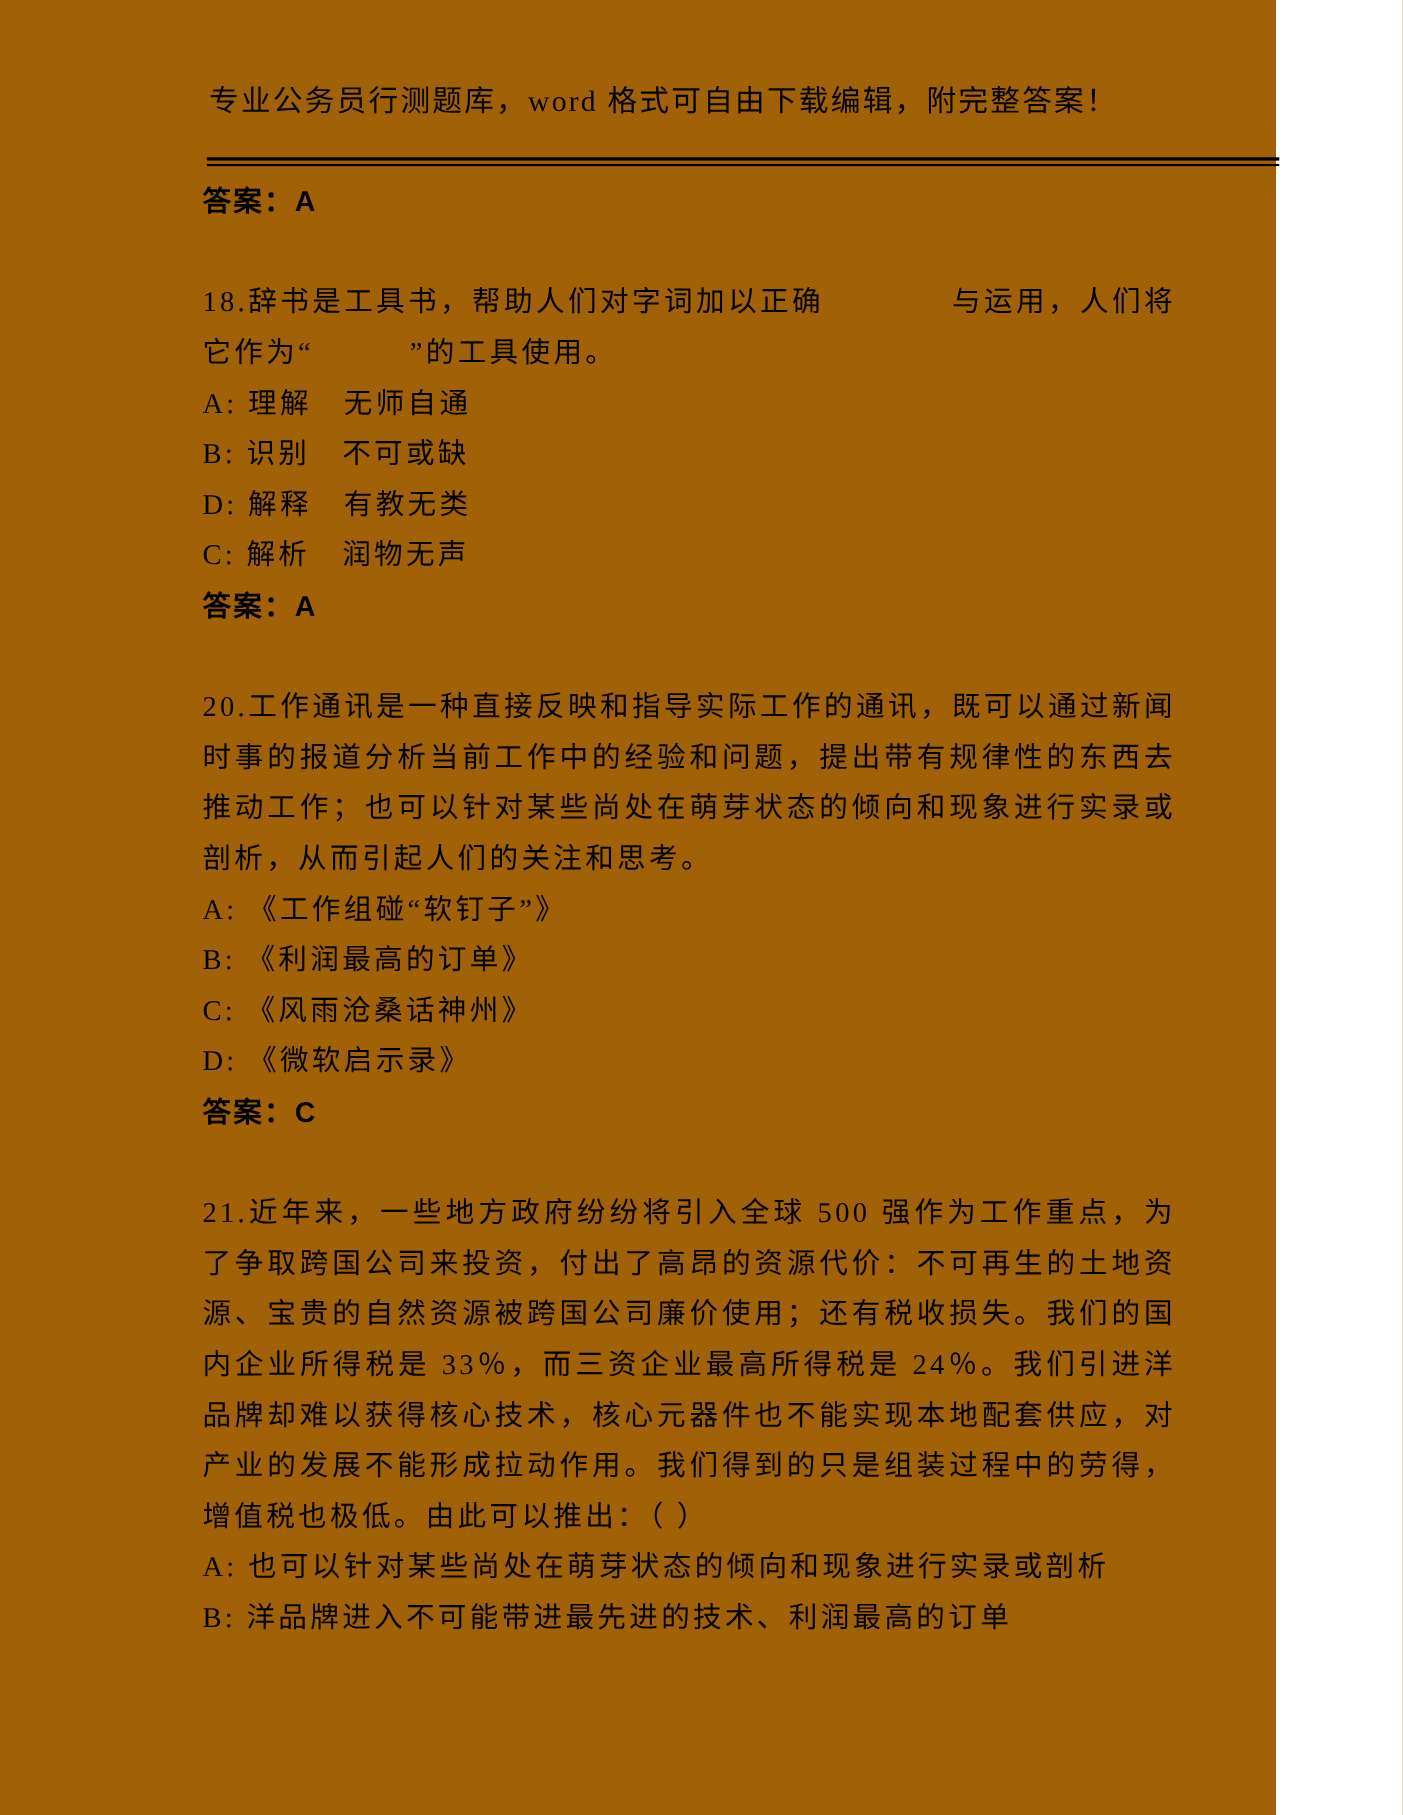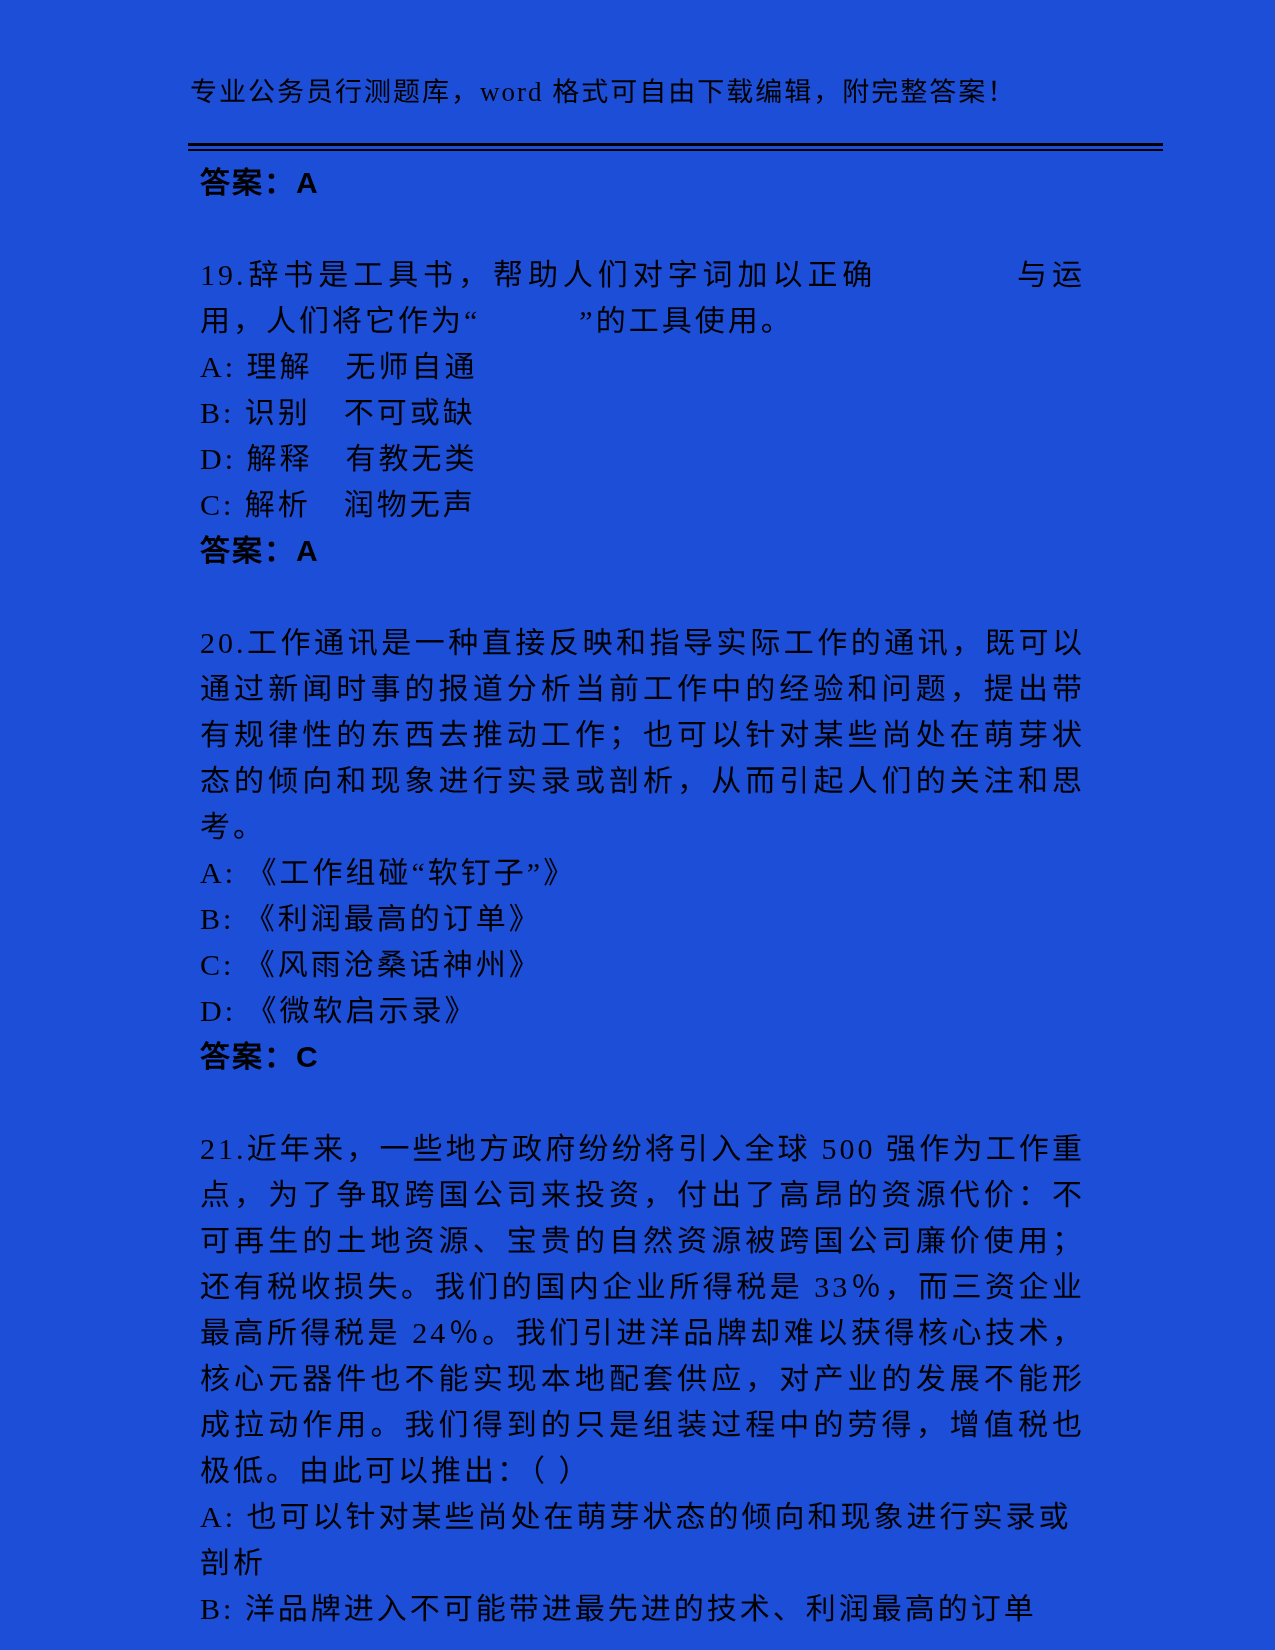--- a/index.html
+++ b/index.html
@@ -8,23 +8,23 @@
     width: 1275px;
     height: 1650px;
     position: relative;
     overflow: hidden;
     color: #000000;
     font-family: "Liberation Serif", "DejaVu Serif", serif;
   }
   .page {
     position: absolute;
     left: 0; top: 0;
-    width: 1275px;
+    width: 1160px;
     height: 1650px;
-    background: #1d4ed8;
+    background: #a16207;
   }
   .header-note {
     position: absolute;
     left: 190px;
     top: 70px;
     width: 975px;
     font-size: 27px;
     letter-spacing: 2px;
     color: #000000;
     white-space: nowrap;
@@ -33,24 +33,24 @@
     position: absolute;
     left: 188px;
     top: 143px;
     width: 975px;
     height: 8px;
     border-top: 3px solid #000000;
     border-bottom: 2px solid #000000;
   }
   .content {
     position: absolute;
-    left: 200px;
+    left: 184px;
     top: 160px;
     width: 885px;
-    font-size: 30px;
+    font-size: 26px;
     line-height: 46px;
     letter-spacing: 3px;
   }
   .answer-line {
     font-family: "Liberation Sans", "DejaVu Sans", sans-serif;
     font-weight: 700;
     letter-spacing: 2px;
   }
   .question-block { margin-top: 46px; }
   .stem {
@@ -66,21 +66,21 @@
 
   <div class="header-note">专业公务员行测题库，word 格式可自由下载编辑，附完整答案！</div>
 
   <div class="header-divider"></div>
 
   <div class="content">
 
     <div class="answer-line">答案：A</div>
 
     <section class="question-block">
-      <p class="stem">19.辞书是工具书，帮助人们对字词加以正确　　　　与运用，人们将它作为“　　　”的工具使用。</p>
+      <p class="stem">18.辞书是工具书，帮助人们对字词加以正确　　　　与运用，人们将它作为“　　　”的工具使用。</p>
       <div class="option-line">A: 理解　无师自通</div>
       <div class="option-line">B: 识别　不可或缺</div>
       <div class="option-line">D: 解释　有教无类</div>
       <div class="option-line">C: 解析　润物无声</div>
       <div class="answer-line">答案：A</div>
     </section>
 
     <section class="question-block">
       <p class="stem">20.工作通讯是一种直接反映和指导实际工作的通讯，既可以通过新闻时事的报道分析当前工作中的经验和问题，提出带有规律性的东西去推动工作；也可以针对某些尚处在萌芽状态的倾向和现象进行实录或剖析，从而引起人们的关注和思考。</p>
       <div class="option-line">A: 《工作组碰“软钉子”》</div>

